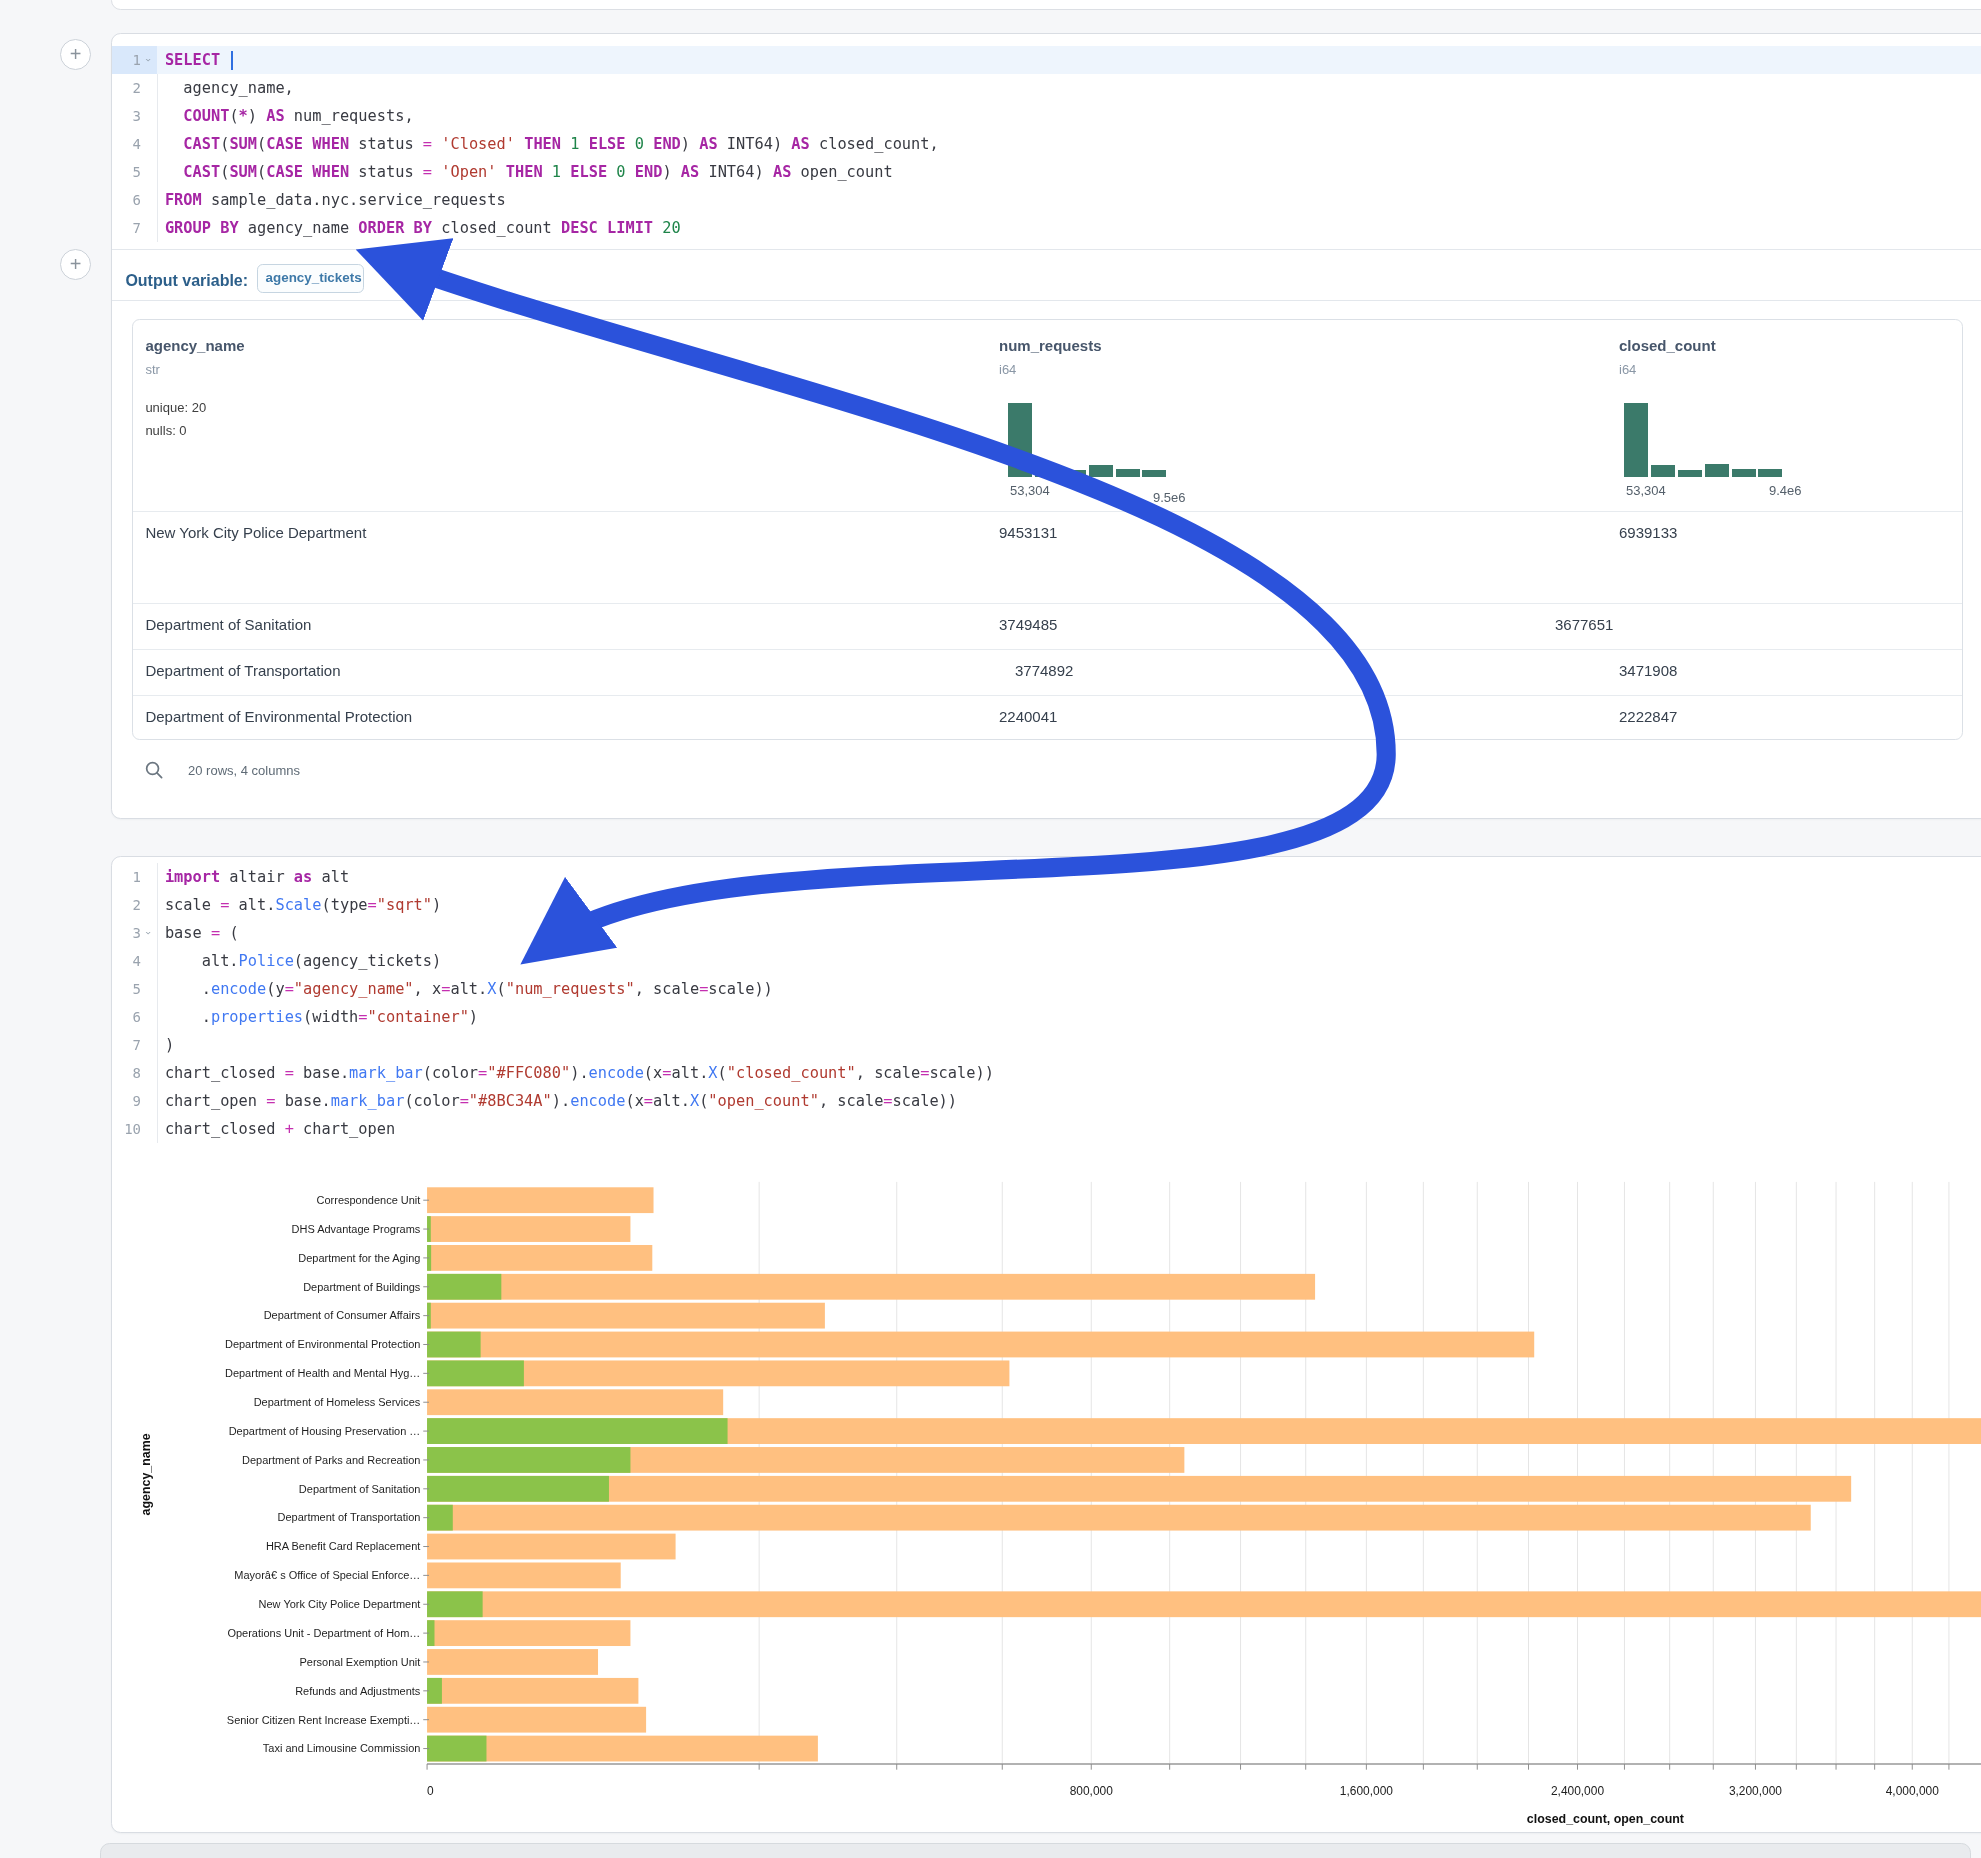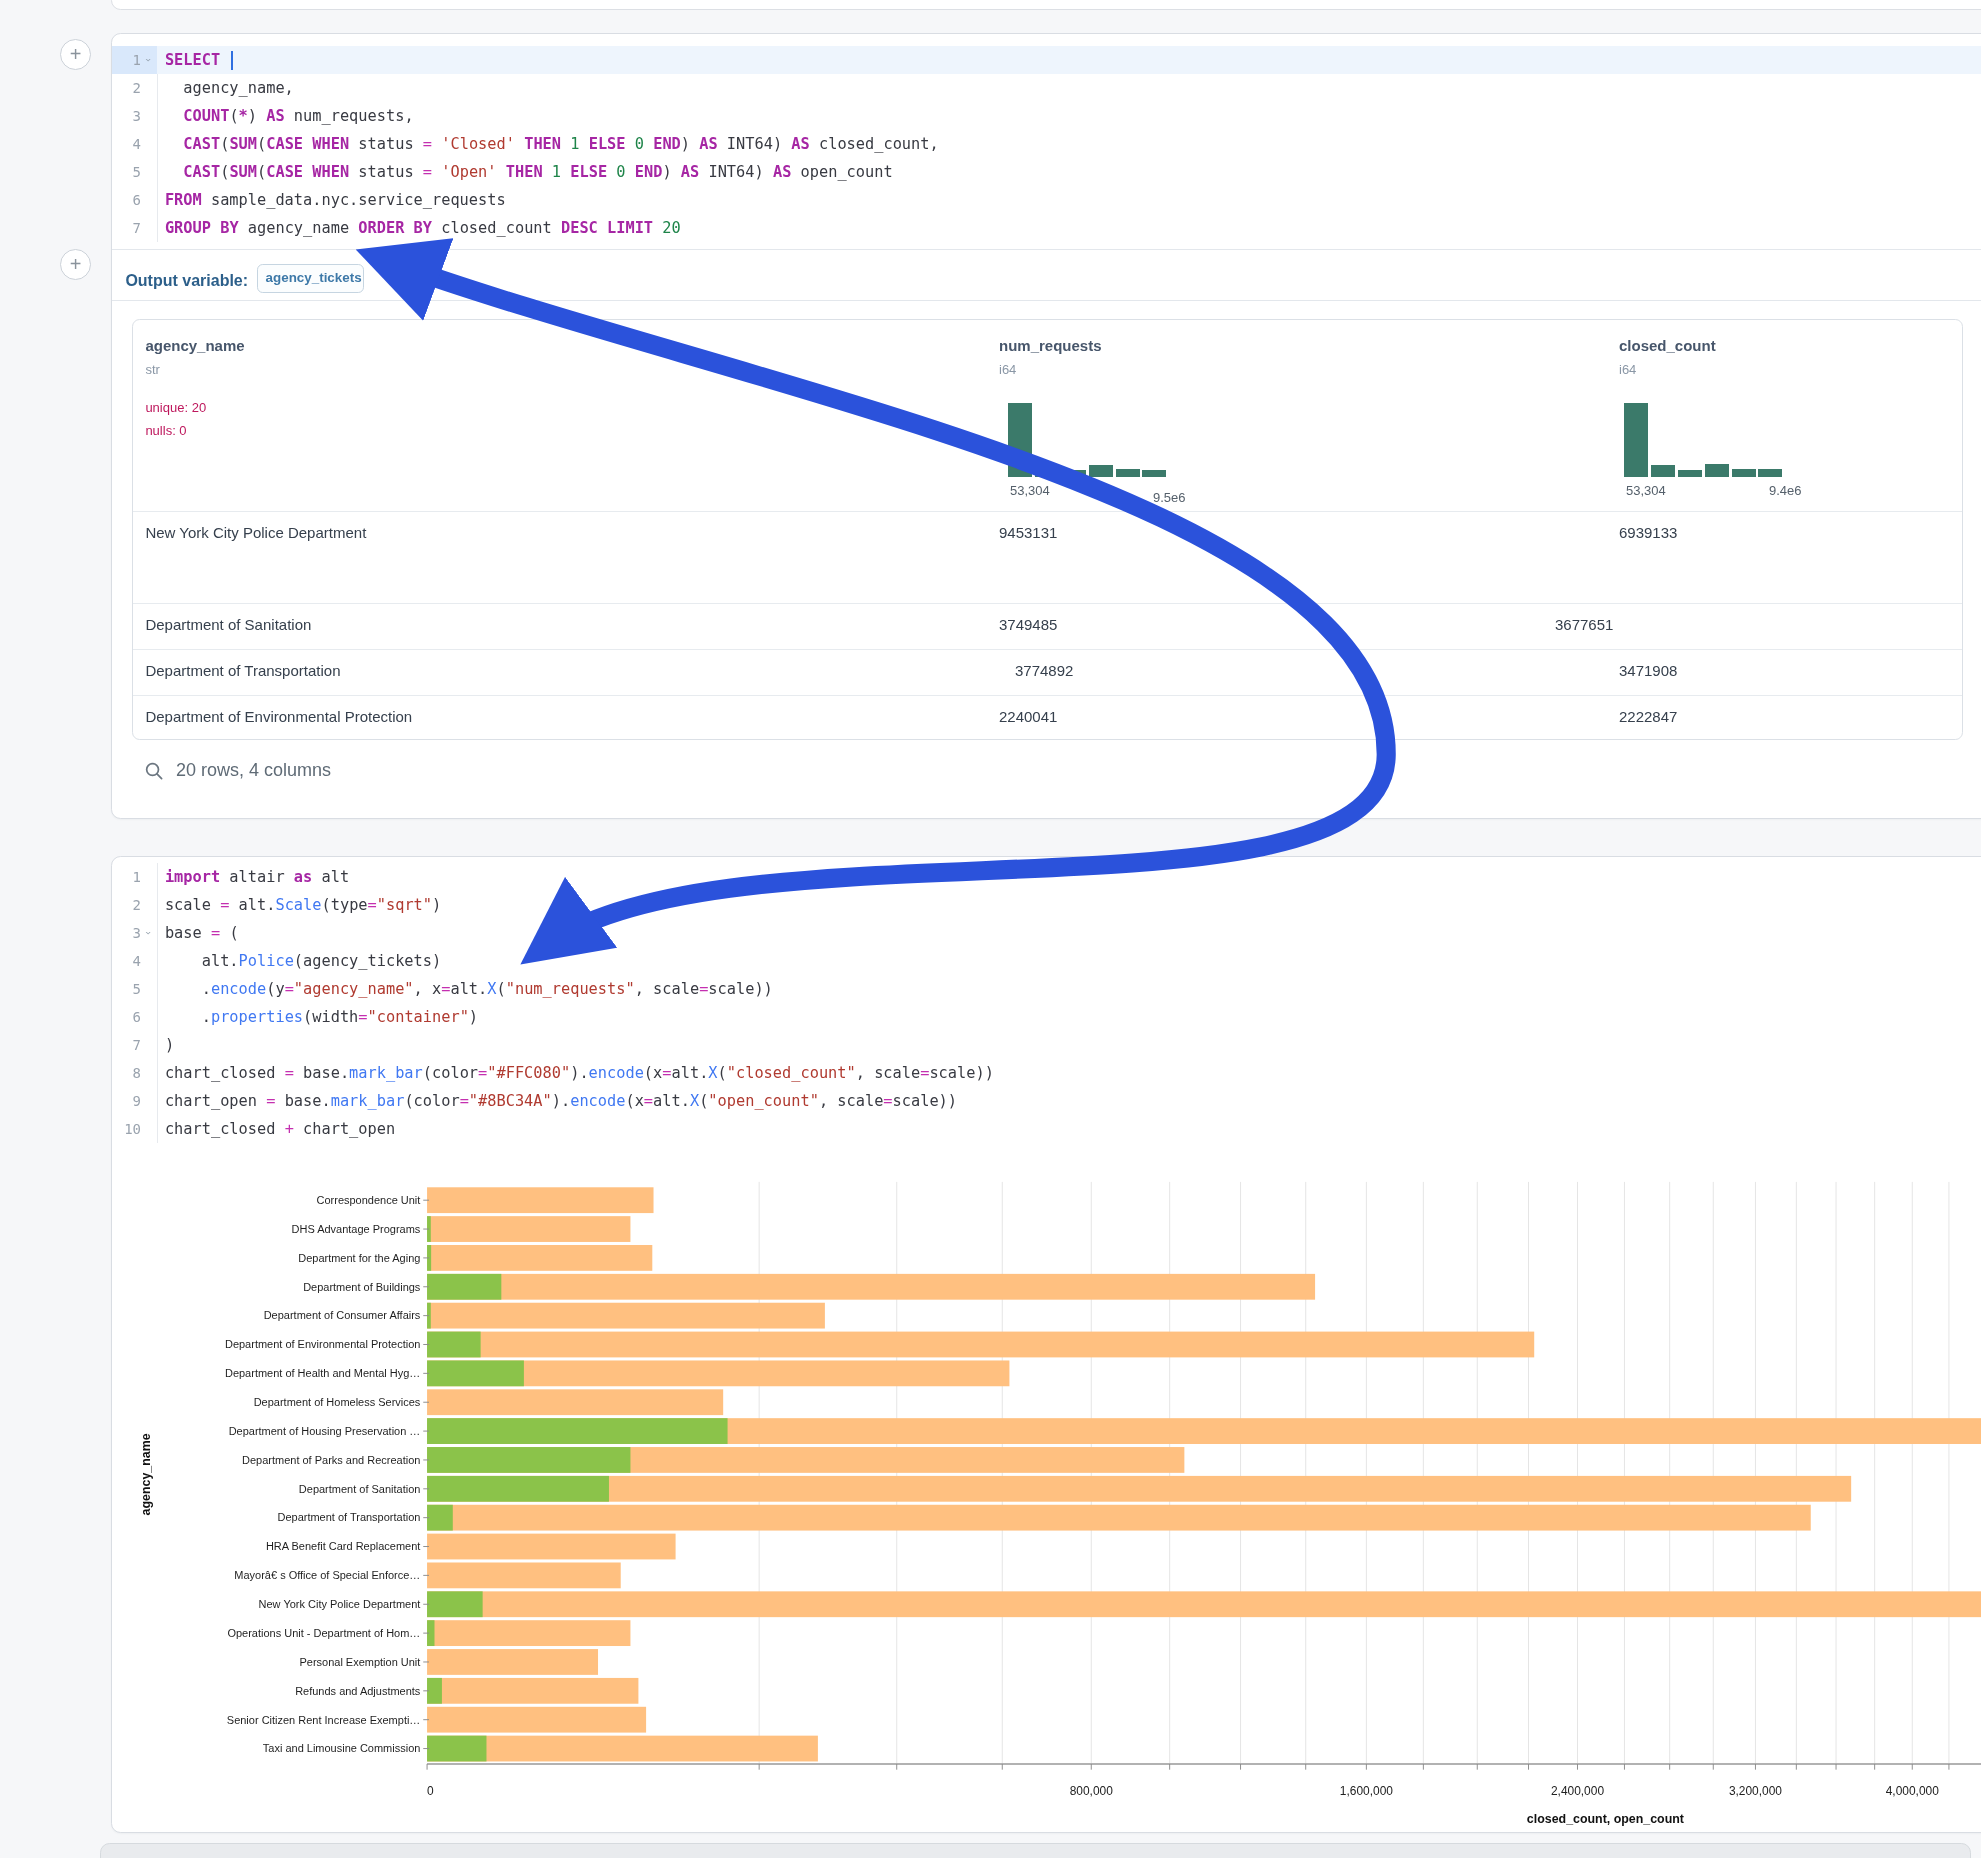--- a/index.html
+++ b/index.html
@@ -42,28 +42,28 @@
   .outvar-label { position:absolute; font-size:16px; font-weight:bold; color:#2c5f8a; }
   .outvar-pill { position:absolute; height:29px; width:107px; border:1.4px solid #c6d5e1;
       border-radius:5.7px; background:#fbfdfe; color:#3e79a8; font-weight:bold;
       font-size:13.4px; line-height:26px; padding-left:7.6px; overflow:hidden;
       white-space:nowrap; cursor:text; }
 
   
   .df-card { position:absolute; background:#fff; border:1px solid #dbe0e6; border-radius:7.6px; }
   .df-col-name { position:absolute; font-size:15px; font-weight:bold; color:#47566b; }
   .df-col-type { position:absolute; font-size:13px; color:#8a97a6; }
-  .df-meta { position:absolute; font-size:13px; color:#be185d; line-height:23px; }
+  .df-meta { position:absolute; font-size:13px; color:#404040; line-height:23px; }
   .hist { position:absolute; display:flex; align-items:flex-end; gap:2.9px; height:74px; }
   .hist .hb { width:24px; background:#3b7a6a; }
   .hist-lab { position:absolute; font-size:13px; color:#55606b; }
   .df-row { position:absolute; left:0; right:0; height:46px; border-top:1px solid #e7ebef; }
   .df-row span { position:absolute; top:12.4px; font-size:15px; color:#36404d; }
-  .df-footer { position:absolute; display:flex; align-items:center; gap:12px;
-               color:#5f6b76; font-size:18px; }
+  .df-footer { position:absolute; display:flex; align-items:center; gap:24px;
+               color:#5f6b76; font-size:13px; }
 
   
   #chart-svg { position:absolute; left:105px; top:1174px; }
   #chart-svg text { font-family:"Liberation Sans", sans-serif; }
 
   
   #arrow-svg { position:absolute; left:0; top:0; pointer-events:none; }
 
   
   .top-sliver { position:absolute; left:111px; top:-29px; width:1912px; height:39px;

